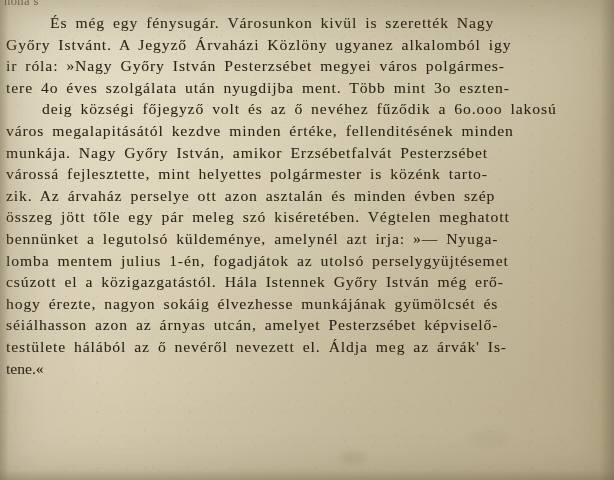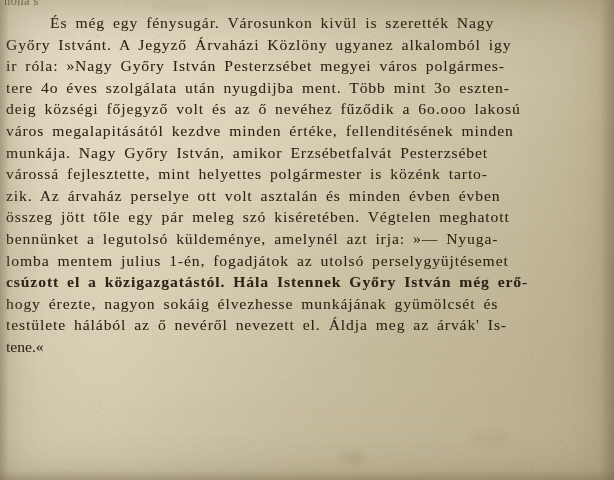--- a/index.html
+++ b/index.html
@@ -134,30 +134,31 @@
   <div class="topcut">
     <span>noha s</span>
   </div>
 
   <div class="textblock">
     <p>
       <span class="line indent" style="word-spacing: 3.2px; letter-spacing: 0.9px;">És még egy fénysugár.  Városunkon kivül is szerették Nagy</span>
       <span class="line" style="word-spacing: 3.2px; letter-spacing: 0.9px;">Győry Istvánt. A Jegyző Árvaházi Közlöny ugyanez alkalomból igy</span>
       <span class="line" style="word-spacing: 3.2px; letter-spacing: 0.9px;">ir róla: »Nagy Győry István Pesterzsébet megyei város polgármes-</span>
       <span class="line" style="word-spacing: 3.2px; letter-spacing: 0.9px;">tere 4o éves szolgálata után nyugdijba ment. Több mint 3o eszten-</span>
-      <span class="line" style="word-spacing: 3.2px; letter-spacing: 0.9px;">deig községi főjegyző volt és az ő nevéhez fűződik a 6o.ooo lakosú</span>
+      <span class="line" style="word-spacing: 3.2px; letter-spacing: 0.9px; margin-left: 36px;">deig községi főjegyző volt és az ő nevéhez fűződik a 6o.ooo lakosú</span>
       <span class="line" style="word-spacing: 3.2px; letter-spacing: 0.9px;">város megalapitásától kezdve minden értéke, fellenditésének minden</span>
       <span class="line" style="word-spacing: 3.2px; letter-spacing: 0.9px;">munkája.  Nagy Győry István, amikor Erzsébetfalvát Pesterzsébet</span>
       <span class="line" style="word-spacing: 3.2px; letter-spacing: 0.9px;">várossá fejlesztette, mint helyettes polgármester is közénk tarto-</span>
-      <span class="line" style="word-spacing: 3.2px; letter-spacing: 0.9px;">zik. Az árvaház perselye ott volt asztalán és minden évben évben</span>
+      <span class="line" style="word-spacing: 3.2px; letter-spacing: 0.9px;">zik. Az árvaház perselye ott azon asztalán és minden évben szép</span>
       <span class="line" style="word-spacing: 3.2px; letter-spacing: 0.9px;">összeg jött tőle egy pár meleg szó kiséretében.   Végtelen meghatott</span>
       <span class="line" style="word-spacing: 3.2px; letter-spacing: 0.9px;">bennünket a legutolsó küldeménye, amelynél azt irja: »— Nyuga-</span>
       <span class="line" style="word-spacing: 3.2px; letter-spacing: 0.9px;">lomba mentem julius 1-én, fogadjátok az utolsó perselygyüjtésemet</span>
-      <span class="line" style="word-spacing: 3.2px; letter-spacing: 0.9px; font-weight: bold;">csúzott el a közigazgatástól.  Hála Istennek Győry István még erő-</span>
+      <span class="line" style="word-spacing: 3.2px; letter-spacing: 0.9px;">csúzott el a közigazgatástól.  Hála Istennek Győry István még erő-</span>
       <span class="line" style="word-spacing: 3.2px; letter-spacing: 0.9px;">hogy érezte, nagyon sokáig élvezhesse munkájának gyümölcsét és</span>
+      <span class="line" style="word-spacing: 3.2px; letter-spacing: 0.9px;">séiálhasson azon az árnyas utcán, amelyet Pesterzsébet képviselő-</span>
       <span class="line" style="word-spacing: 3.2px; letter-spacing: 0.9px;">testülete hálából az ő nevéről nevezett el.  Áldja meg az árvák' Is-</span>
       <span class="line lastline">tene.«</span>
     </p>
   </div>
 
   <div class="edge-left"></div>
   <div class="edge-right"></div>
   <div class="edge-bottom"></div>
   <div class="vignette"></div>
 </div>

